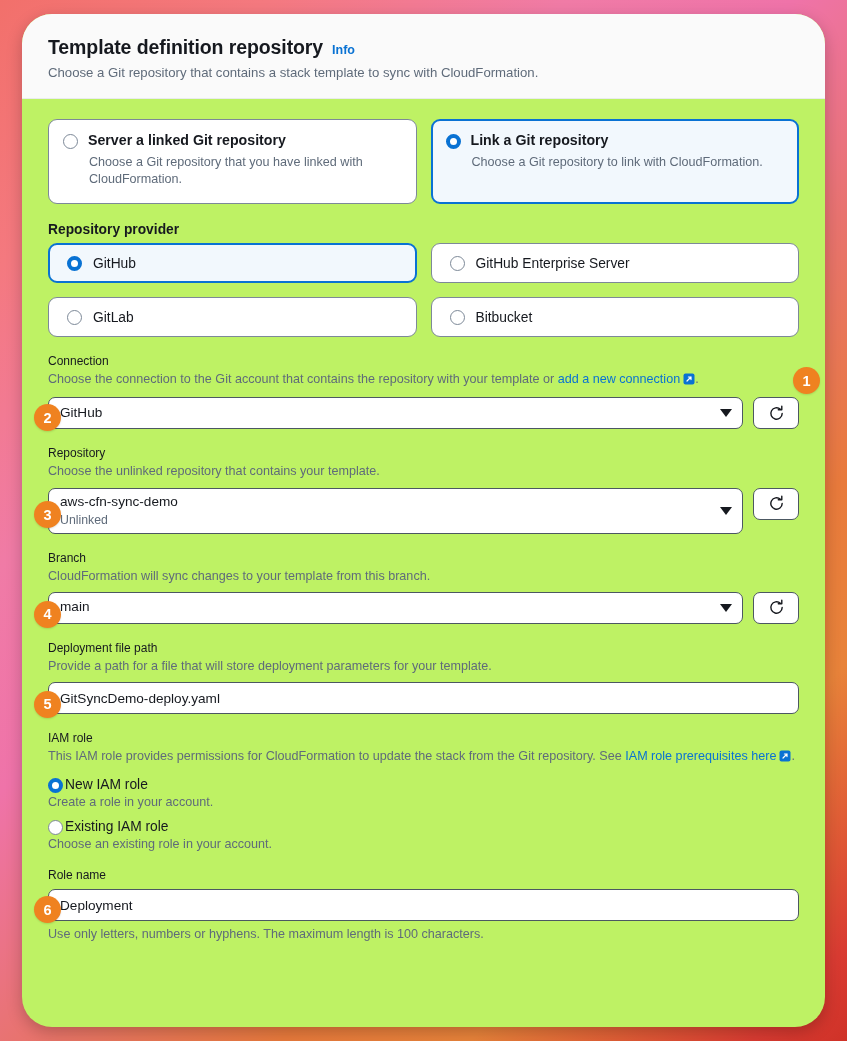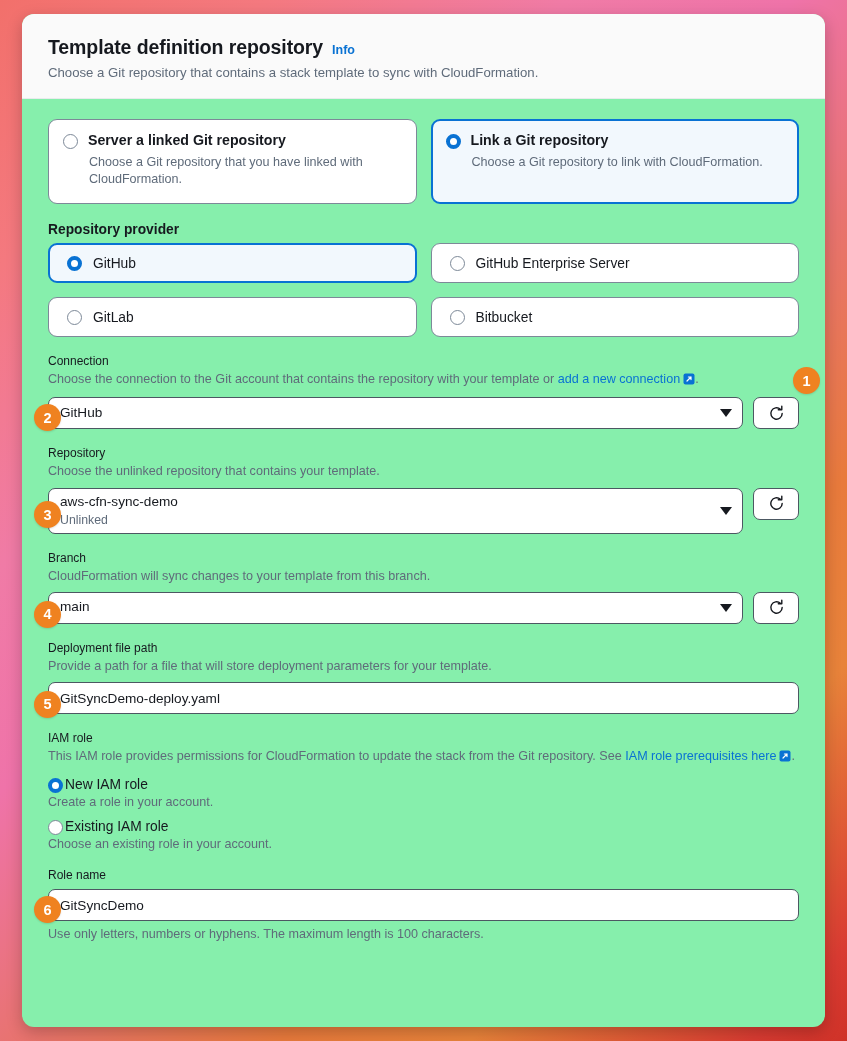--- a/index.html
+++ b/index.html
@@ -26,22 +26,22 @@
     position: relative;
   }
 
   
   #card {
     position: absolute;
     left: 22px;
     top: 14px;
     width: 803px;
     height: 1013px;
-    background: #86efac;
-    border-radius: 12px;
+    background: #bef264;
+    border-radius: 30px;
     box-shadow: 0 5px 16px rgba(0,0,0,0.22);
     overflow: hidden;
   }
 
   
   .card-header {
     background: #fafafa;
     border-bottom: 1px solid #e9ebed;
     padding: 22px 26px 18px 26px;
   }
@@ -443,20 +443,20 @@
           <span class="radio"></span>
           <span class="radio-text">Existing IAM role</span>
         </div>
         <div class="radio-sub">Choose an existing role in your account.</div>
       </div>
     </div>
 
     <div class="field" style="margin-top:17px;">
       <div class="f-label">Role name</div>
       <div class="ctl-row">
-        <div class="textinput" placeholder="Enter role name">GitSyncDemo</div>
+        <div class="textinput" placeholder="Enter role name">Deployment</div>
       </div>
       <div class="f-hint">Use only letters, numbers or hyphens. The maximum length is 100 characters.</div>
       <div class="badge" style="left:-14px; top:28px;">6</div>
     </div>
 
   </div>
 </div>
 
 </body></html>

